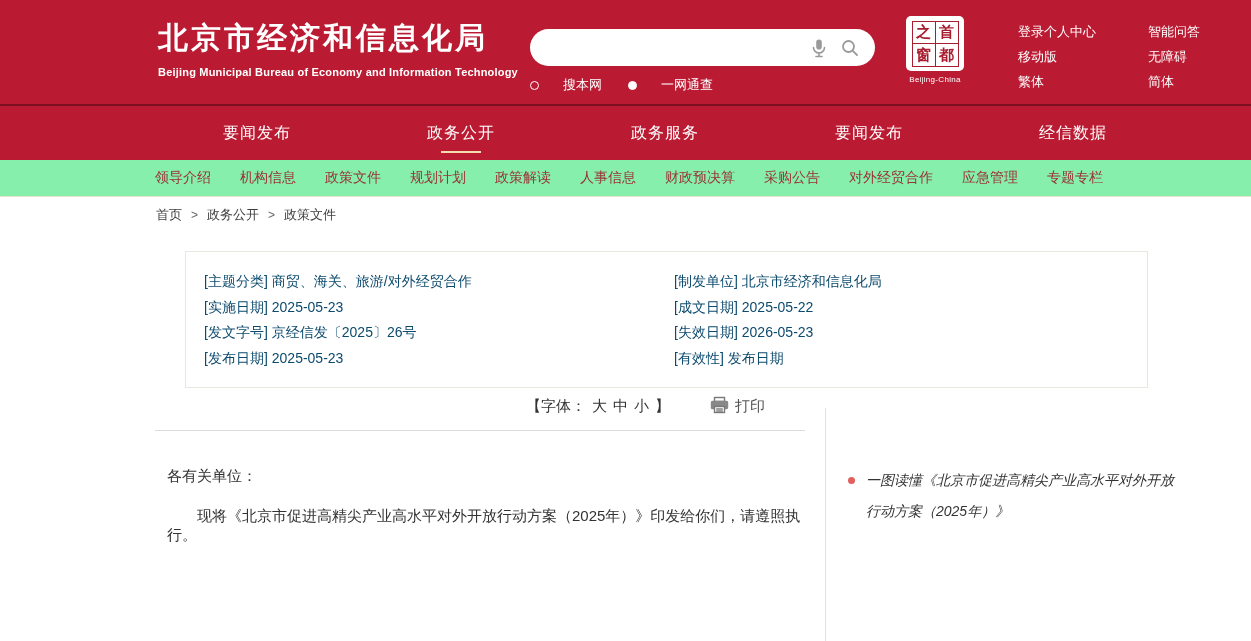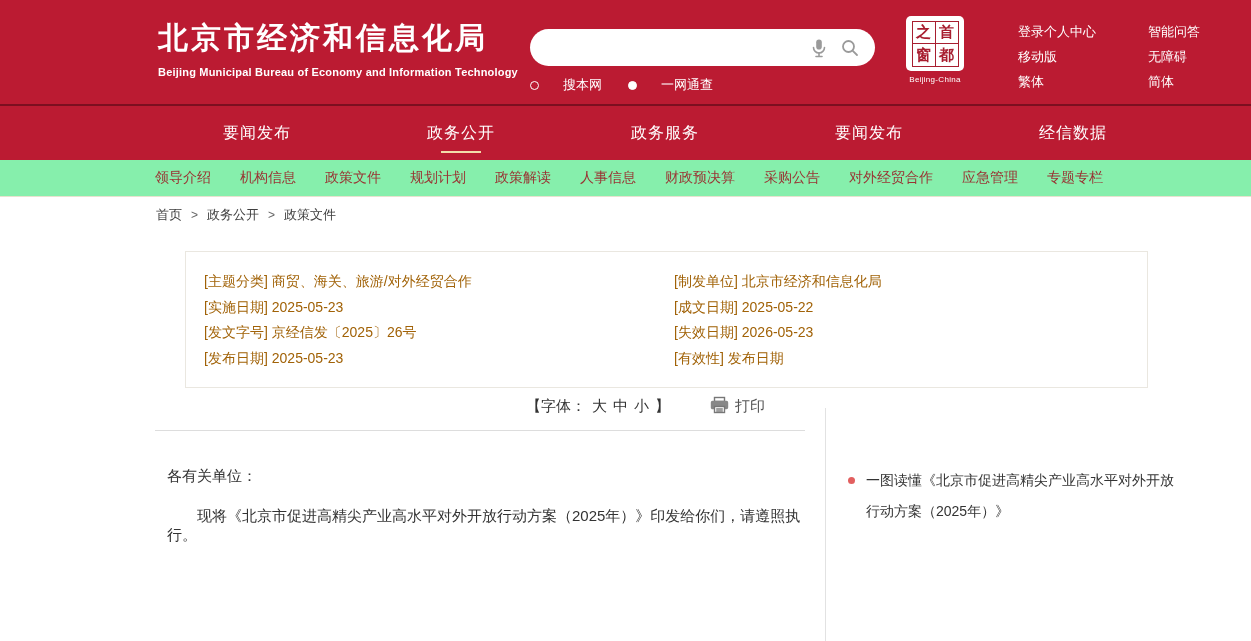--- a/index.html
+++ b/index.html
@@ -47,39 +47,39 @@
   
   .breadcrumb { position:absolute; top:206px; left:156px; display:flex; gap:9px; font-size:13px; color:#3f3f3f; align-items:center; }
   .crumb { cursor:pointer; }
   .crumb-sep { color:#666; font-size:12px; }
 
   
   .meta-box { position:absolute; top:251px; left:185px; width:963px; height:137px; border:1px solid #eae7e0; display:flex; padding:19px 18px; }
   .meta-col { display:flex; flex-direction:column; justify-content:space-between; }
   .meta-col.left { width:470px; }
   .meta-col.right { flex:1; }
-  .meta-row { font-size:14px; color:#a16207; line-height:20px; white-space:nowrap; }
+  .meta-row { font-size:14px; color:#0c4a6e; line-height:20px; white-space:nowrap; }
   .meta-label { margin-right:4px; }
 
   
   .article { position:absolute; top:388px; left:155px; width:650px; }
   .article-title { margin-top:49px; font-size:22px; font-weight:bold; color:#333; text-align:center; line-height:31px; padding:0 10px; }
   .tools { display:flex; justify-content:flex-end; align-items:center; margin-top:8px; padding-right:40px; gap:40px; }
   .font-tools { display:flex; align-items:center; gap:6px; font-size:15px; color:#333; }
   .font-size-opt { cursor:pointer; }
   .print-btn { display:flex; align-items:center; gap:6px; font-size:15px; color:#555; cursor:pointer; }
   .article-rule { margin-top:13px; border:none; border-top:1px solid #ddd; width:650px; }
   .salutation { margin-top:36px; padding-left:12px; font-size:15px; color:#333; }
   .para { margin-top:21px; padding-left:12px; text-indent:2em; font-size:15px; color:#333; }
 
   
   .v-divider { position:absolute; left:825px; top:408px; width:1px; height:233px; background:#e2e2e2; }
   .sidebar { position:absolute; left:848px; top:448px; width:332px; }
   .sidebar-heading { font-size:16px; font-weight:bold; color:#333; }
-  .related-item { margin-top:17px; display:flex; gap:11px; }
+  .related-item { margin-top:17px; display:flex; gap:11px;font-style:italic; }
   .dot { width:7px; height:7px; border-radius:50%; background:#e25f5f; margin-top:12px; flex-shrink:0; }
   .related-link { font-size:14px; color:#333; line-height:31px; cursor:pointer; }
 </style>
 </head>
 <body>
 
 <div class="page">
 
   <header class="header">
     <div class="brand">

